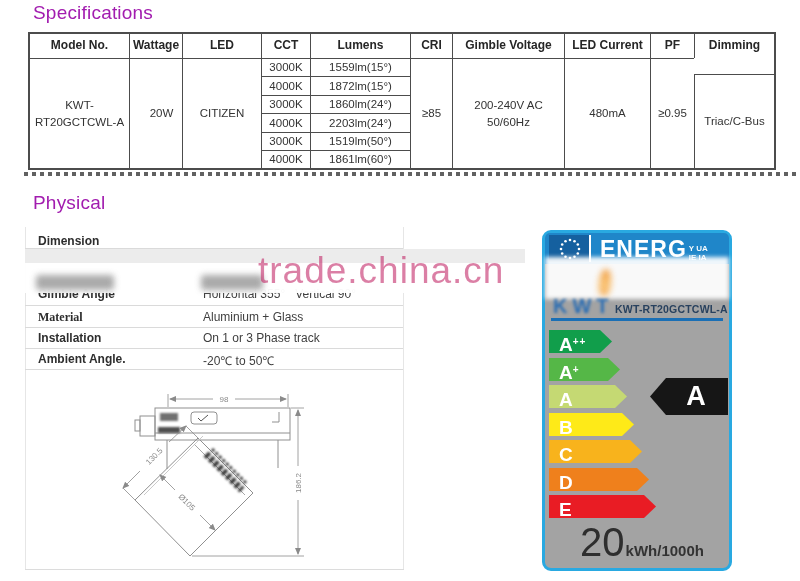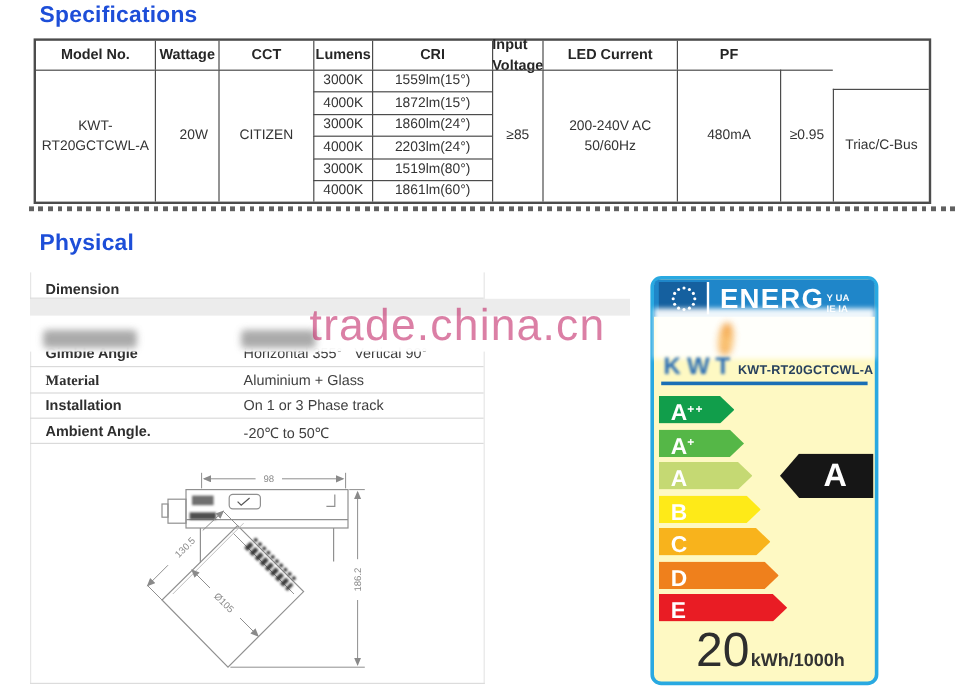--- a/index.html
+++ b/index.html
@@ -1,19 +1,19 @@
 <!DOCTYPE html>
 <html><head>
 <meta charset="utf-8">
 <style>
   html,body{margin:0;padding:0;background:#fff;}
   #page{position:relative;width:800px;height:581px;background:#fff;overflow:hidden;
         font-family:"Liberation Sans",sans-serif;}
   .abs{position:absolute;}
-  .h1{font-size:19px;font-weight:bold;color:#1d4ed8;letter-spacing:0.2px;}
+  .h1{font-size:19px;font-weight:normal;color:#a21caf;letter-spacing:0.2px;}
 
   
   .spec{left:28px;top:32px;display:grid;
         grid-template-columns:99px 53px 79px 49px 100px 42px 112px 86px 44px 80px;
         grid-template-rows:24px repeat(6,18.4px);
         border:2px solid #4c4c4c;background:#fff;}
   .cell{display:flex;flex-direction:column;align-items:center;justify-content:center;
         font-size:11.5px;color:#333;text-align:left;line-height:1.45;
         border-left:1px solid #4c4c4c;border-top:1px solid #4c4c4c;}
   .cell.nl{border-left:none;}
@@ -27,21 +27,21 @@
   .pvalue{font-size:12px;color:#3f3f3f;white-space:pre;}
   .sep{height:1px;background:#dadada;}
 
   .wash2{left:25px;top:262px;width:505px;height:31px;background:rgba(255,255,255,0.96);}
   .bandgray{left:25px;top:249px;width:500px;height:14px;background:#ececec;}
   .smudge{height:15px;background:#8e8e8e;filter:blur(3px);opacity:.75;border-radius:3px;}
   .watermark{left:258px;top:250px;font-size:37px;color:#be185d;opacity:.55;letter-spacing:1px;}
 
   
   .elabel{left:542px;top:230px;width:190px;height:341px;border:3px solid #29a9e1;
-          border-radius:9px;background:#fef9c3;box-sizing:border-box;}
+          border-radius:9px;background:#a3a3a3;box-sizing:border-box;}
   .elabel *{box-sizing:border-box;}
   .band{position:absolute;left:0;top:0;right:0;height:31px;background:#1f86c9;
         border-radius:5px 5px 0 0;display:flex;align-items:center;}
   .flag{position:absolute;left:4px;top:2px;width:42px;height:27px;background:#15609f;
         border-right:2px solid #fff;}
   .energ{position:absolute;left:55px;top:3px;color:#fff;font-weight:bold;font-size:23px;
          letter-spacing:1px;display:flex;}
   .stack{display:flex;flex-direction:column;font-size:8px;font-weight:bold;line-height:9px;
          margin-left:2px;margin-top:8px;letter-spacing:0;color:rgba(255,255,255,.95);}
   .ewash{position:absolute;left:0;top:24px;right:0;height:42px;background:rgba(255,255,255,.93);
@@ -81,44 +81,46 @@
 </head>
 <body>
 
 <div id="page">
 
   <div class="abs h1" style="left:33px;top:2px;">Specifications</div>
 
   <div class="abs spec">
     <div class="cell hc nl nt">Model No.</div>
     <div class="cell hc nt">Wattage</div>
+    <div class="cell hc nt">LED</div>
     <div class="cell hc nt">CCT</div>
     <div class="cell hc nt">Lumens</div>
     <div class="cell hc nt">CRI</div>
-    <div class="cell hc nt">Input Voltage</div>
+    <div class="cell hc nt">Gimble Voltage</div>
     <div class="cell hc nt">LED Current</div>
     <div class="cell hc nt">PF</div>
+    <div class="cell hc nt">Dimming</div>
 
     <div class="cell nl" style="grid-area:2/1/8/2;">
       <span>KWT-</span>
       <span>RT20GCTCWL-A</span>
     </div>
     <div class="cell" style="grid-area:2/2/8/3;padding-left:11px;">20W</div>
     <div class="cell" style="grid-area:2/3/8/4;">CITIZEN</div>
 
     <div class="cell" style="grid-area:2/4/3/5;">3000K</div>
     <div class="cell" style="grid-area:2/5/3/6;">1559lm(15°)</div>
     <div class="cell" style="grid-area:3/4/4/5;">4000K</div>
     <div class="cell" style="grid-area:3/5/4/6;">1872lm(15°)</div>
     <div class="cell" style="grid-area:4/4/5/5;">3000K</div>
     <div class="cell" style="grid-area:4/5/5/6;">1860lm(24°)</div>
     <div class="cell" style="grid-area:5/4/6/5;">4000K</div>
     <div class="cell" style="grid-area:5/5/6/6;">2203lm(24°)</div>
     <div class="cell" style="grid-area:6/4/7/5;">3000K</div>
-    <div class="cell" style="grid-area:6/5/7/6;">1519lm(80°)</div>
+    <div class="cell" style="grid-area:6/5/7/6;">1519lm(50°)</div>
     <div class="cell" style="grid-area:7/4/8/5;">4000K</div>
     <div class="cell" style="grid-area:7/5/8/6;">1861lm(60°)</div>
 
     <div class="cell" style="grid-area:2/6/8/7;">≥85</div>
     <div class="cell" style="grid-area:2/7/8/8;">
       <span>200-240V AC</span>
       <span>50/60Hz</span>
     </div>
     <div class="cell" style="grid-area:2/8/8/9;">480mA</div>
     <div class="cell" style="grid-area:2/9/8/10;">≥0.95</div>

